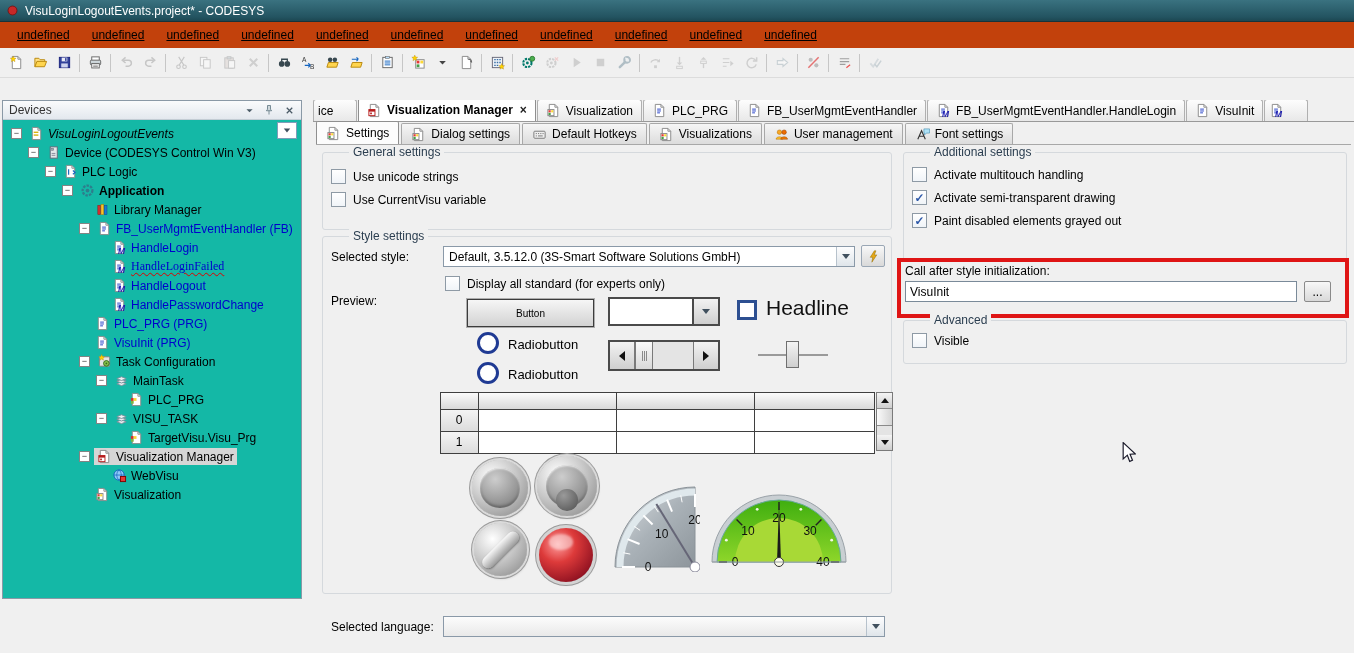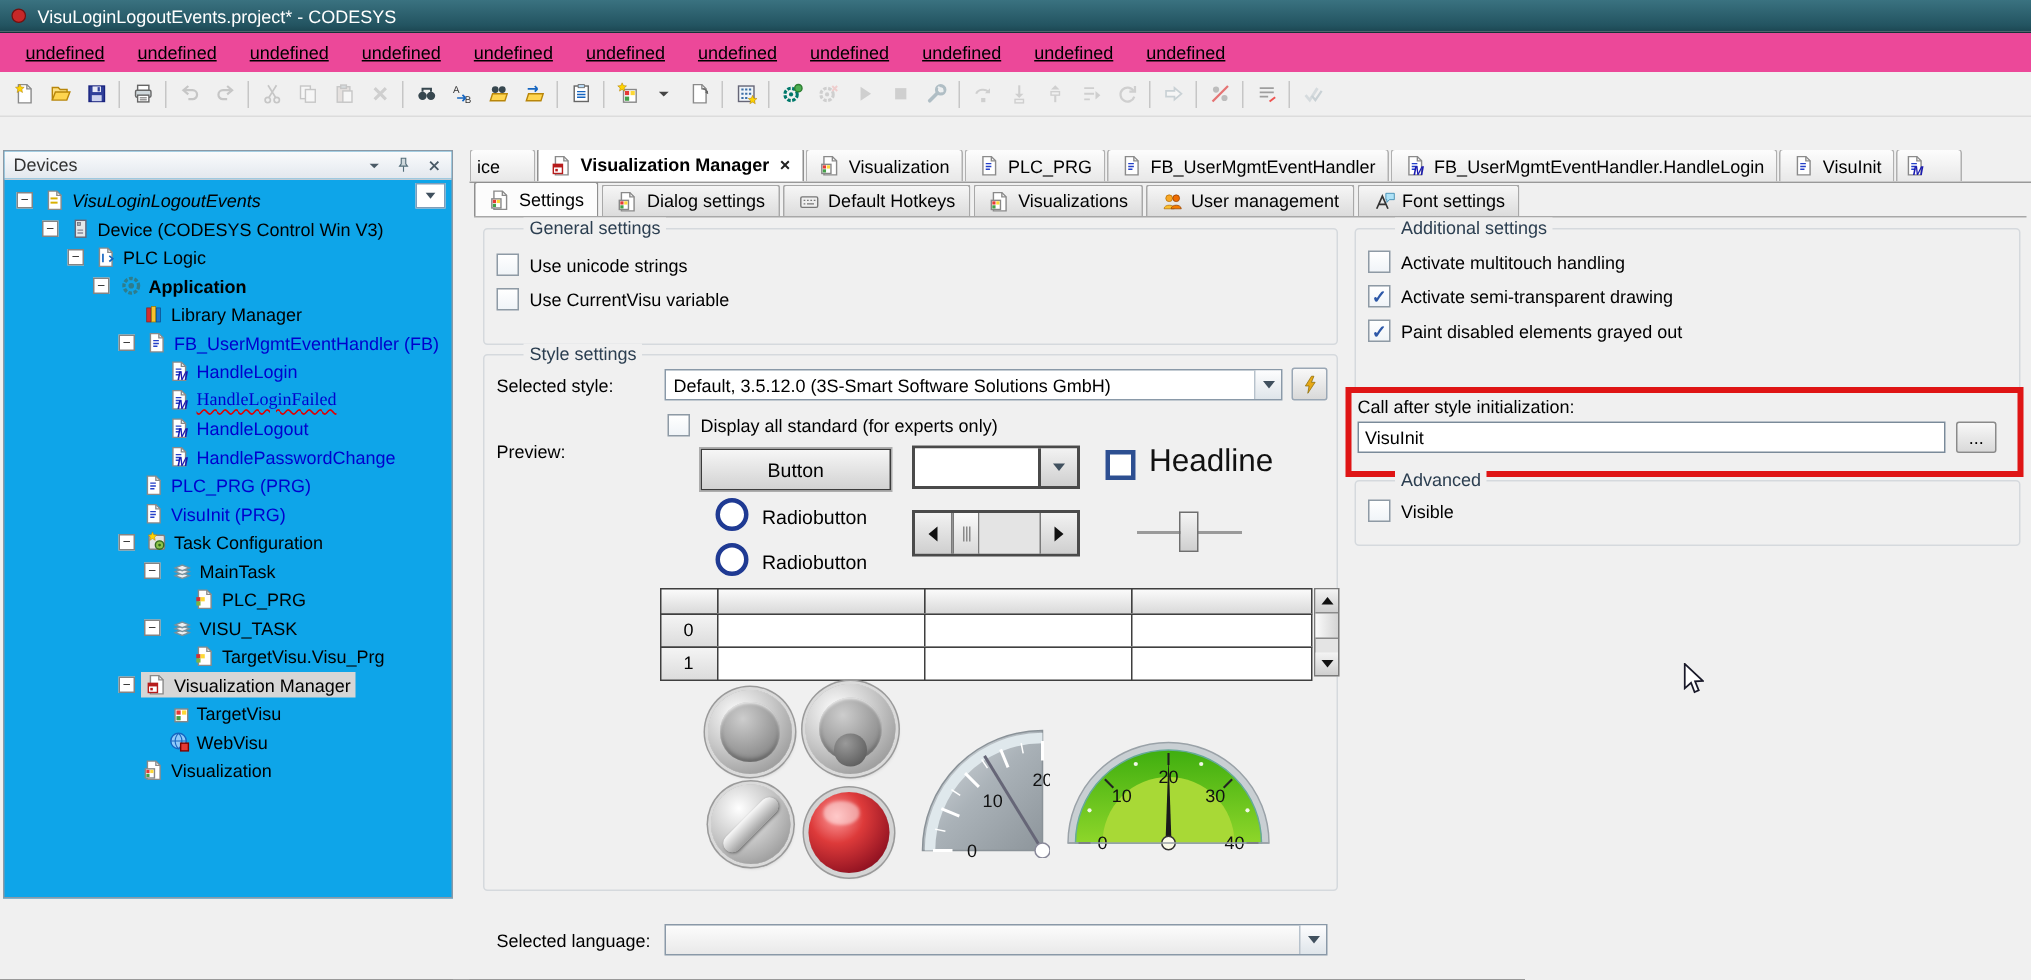--- a/index.html
+++ b/index.html
@@ -8,35 +8,35 @@
   .abs{position:absolute;}
 
   
   .titlebar{left:0;top:0;width:1354px;height:22px;
     background:linear-gradient(#3a7280,#235461 80%,#1c4752);
     color:#fff;display:flex;align-items:center;gap:6px;padding-left:6px;box-sizing:border-box;
     border-bottom:1px solid #16333a;font-size:12px;}
   .appicon{width:13px;height:13px;display:inline-block;}
 
   
-  .menubar{left:0;top:22px;width:1354px;height:26px;background:#ec4899;display:flex;align-items:center;
+  .menubar{left:0;top:22px;width:1354px;height:26px;background:#c2410c;display:flex;align-items:center;
     padding-left:6px;box-sizing:border-box;}
   .mitem{padding:3px 11px;cursor:default;}
 
   
   .toolbar{left:0;top:48px;width:1354px;height:30px;background:#f0f0f0;display:flex;align-items:center;
     padding-left:4px;box-sizing:border-box;border-bottom:1px solid #dcdcdc;}
   .tbitem{width:24px;height:24px;display:flex;align-items:center;justify-content:center;border-radius:2px;}
   .tbitem.disabled{opacity:.4;}
   .tbitem.sep{width:7px;pointer-events:none;}
   .tbitem.sep::before{content:"";display:block;width:1px;height:18px;background:#c6c6c6;margin:auto;}
   .tbicon svg{display:block;}
 
   
-  .panel{left:2px;top:100px;width:300px;height:499px;background:#0ea5e9;border:1px solid #8a99a6;box-sizing:border-box;}
+  .panel{left:2px;top:100px;width:300px;height:499px;background:#14b8a6;border:1px solid #8a99a6;box-sizing:border-box;}
   .phead{height:18px;background:linear-gradient(#fafbfc,#e3e8ee);border-bottom:1px solid #c3ccd4;
     display:flex;align-items:center;padding:0 4px 0 6px;color:#333;font-size:12px;}
   .phead .sp{flex:1;}
   .phicon{width:16px;height:14px;display:flex;align-items:center;justify-content:center;margin-left:4px;}
   .tree{position:relative;padding-top:4px;}
   .treecombo{position:absolute;right:4px;top:2px;width:18px;height:15px;background:#fff;border:1px solid #7f9db9;
     display:flex;align-items:center;justify-content:center;}
   .trow{display:flex;align-items:center;height:19px;white-space:nowrap;padding-left:8px;}
   .indent{display:inline-block;height:1px;}
   .expander{width:9px;height:9px;margin-right:4px;flex:none;display:flex;align-items:center;justify-content:center;
@@ -86,21 +86,21 @@
   .cbtn{width:17px;align-self:stretch;background:linear-gradient(#fdfdfe,#dfe5ea);border-left:1px solid #b7c2cc;
     display:flex;align-items:center;justify-content:center;}
   .tri-d{width:0;height:0;border-left:4px solid transparent;border-right:4px solid transparent;border-top:5px solid #40505e;}
   .minibtn{border:1px solid #8a8a8a;background:linear-gradient(#f8f8f8,#d9d9d9);border-radius:2px;
     display:flex;align-items:center;justify-content:center;box-sizing:border-box;}
   .tinput{border:1px solid #7a8a99;background:#fff;font-family:"Liberation Sans",sans-serif;font-size:12px;
     padding:0 4px;box-sizing:border-box;}
 
   
   .pv-button{border:1px solid #3c3c3c;outline:1px solid #adadad;background:linear-gradient(#f6f6f6,#d2d2d2);
-    display:flex;align-items:center;justify-content:center;font-size:13px;}
+    display:flex;align-items:center;justify-content:center;font-size:10px;}
   .pv-combo{border:2px solid #4a4a4a;background:#fff;display:flex;box-sizing:border-box;}
   .pv-combo .cbtn{width:24px;border-left:2px solid #4a4a4a;background:linear-gradient(#f2f2f2,#cfcfcf);}
   .pv-headcb{border:3px solid #2d4f91;background:#fff;box-sizing:border-box;}
   .pv-headline{font-size:21px;color:#111;}
   .pv-radio{width:22px;height:22px;border:3px solid #1f3a93;border-radius:50%;background:#fff;box-sizing:border-box;}
   .pv-radiolabel{font-size:13px;}
   .pv-scroll{display:flex;border:2px solid #4a4a4a;background:#e8e8e8;box-sizing:border-box;}
   .pv-sbtn{width:24px;background:linear-gradient(#f2f2f2,#cfcfcf);display:flex;align-items:center;justify-content:center;}
   .pv-thumb{width:16px;background:linear-gradient(#fafafa,#d8d8d8);border-left:1px solid #7a7a7a;border-right:1px solid #7a7a7a;
     display:flex;align-items:center;justify-content:center;gap:1px;}
@@ -785,35 +785,20 @@
             <span class="ticon">
               <svg viewBox="0 0 16 16" width="15" height="15">
                 <path d="M3.5 1.5 h6 l3 3 v10 h-9 z" fill="#fff" stroke="#8a8a8a"></path>
                 <path d="M9.5 1.5 v3 h3" fill="none" stroke="#8a8a8a"></path>
                 <rect x="2" y="7" width="6.5" height="6.5" fill="#fff" stroke="#b71c1c"></rect>
                 <rect x="2" y="7" width="6.5" height="2.2" fill="#b71c1c"></rect>
                 <rect x="3.4" y="10.2" width="1.8" height="1.8" fill="#b71c1c"></rect>
               </svg>
             </span>
             <span class="tlabel">Visualization Manager</span>
-          </span>
-        </div>
-        <div class="trow">
-          <span class="indent" style="width: 85px;"></span>
-          <span class="expander"></span>
-          <span class="rowinner">
-            <span class="ticon">
-              <svg viewBox="0 0 16 16" width="15" height="15">
-                <rect x="5" y="5" width="9" height="9" fill="#fff" stroke="#888"></rect>
-                <rect x="6" y="6" width="3" height="3" fill="#e53935"></rect>
-                <rect x="10" y="6" width="3" height="3" fill="#fdd835"></rect>
-                <rect x="6" y="10" width="3" height="3" fill="#43a047"></rect>
-              </svg>
-            </span>
-            <span class="tlabel">TargetVisu</span>
           </span>
         </div>
         <div class="trow">
           <span class="indent" style="width: 85px;"></span>
           <span class="expander"></span>
           <span class="rowinner">
             <span class="ticon">
               <svg viewBox="0 0 16 16" width="15" height="15">
                 <circle cx="7.5" cy="7.5" r="5.5" fill="#90caf9" stroke="#1565c0"></circle>
                 <path d="M2 7.5 h11 M7.5 2 c3.2 3 3.2 8 0 11 M7.5 2 c-3.2 3 -3.2 8 0 11" fill="none" stroke="#1565c0" stroke-width="0.8"></path>

